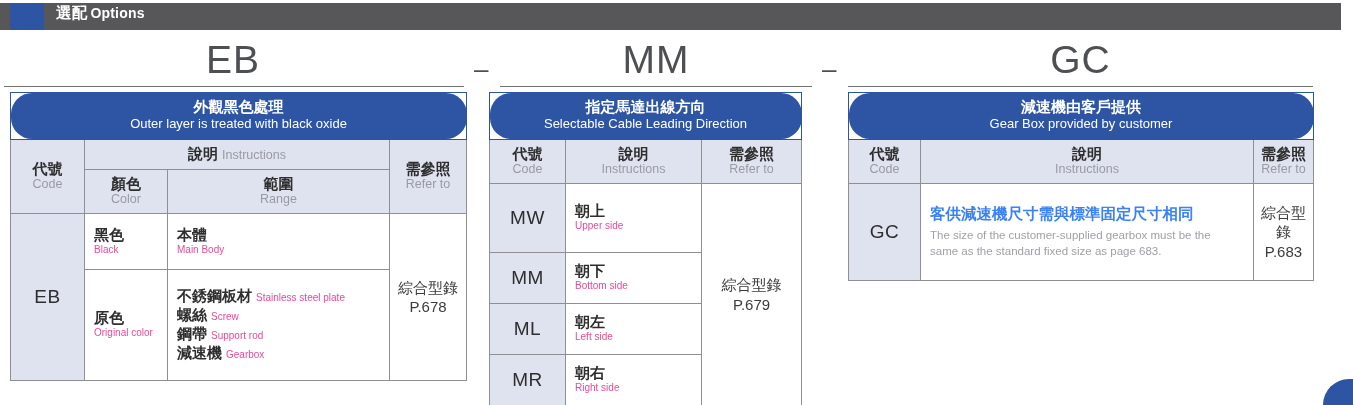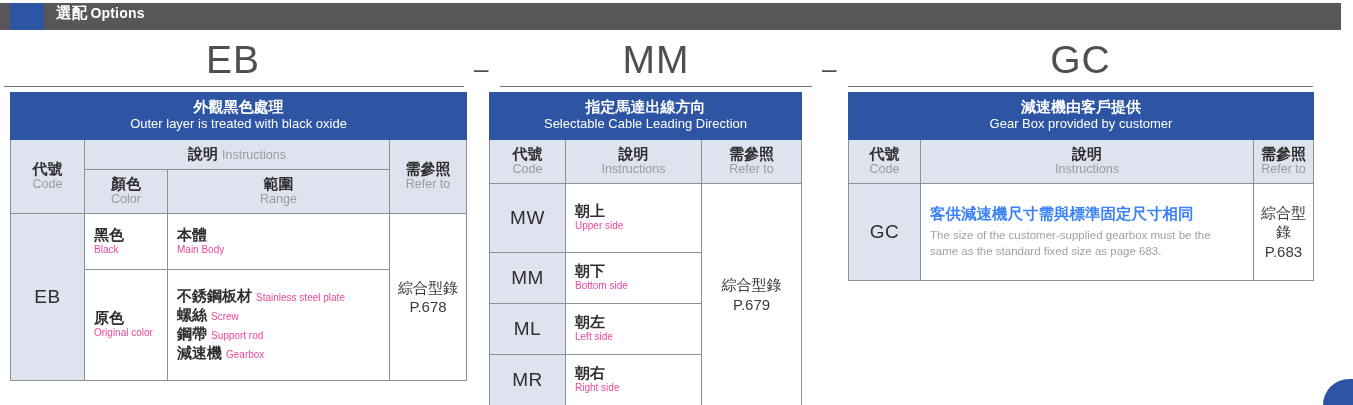--- a/index.html
+++ b/index.html
@@ -83,20 +83,21 @@
     padding: 0;
     vertical-align: middle;
     font-weight: normal;
   }
   .band {
     background: #2d55a3;
     color: #ffffff;
     text-align: center;
     padding: 5px 4px 7px 4px !important;
     border-color: #2d55a3 !important;
+    border-radius: 21px;
   }
   .band .zh {
     display: block;
     font-size: 15px;
     font-weight: bold;
     line-height: 1.15;
   }
   .band .en {
     display: block;
     font-size: 13px;

